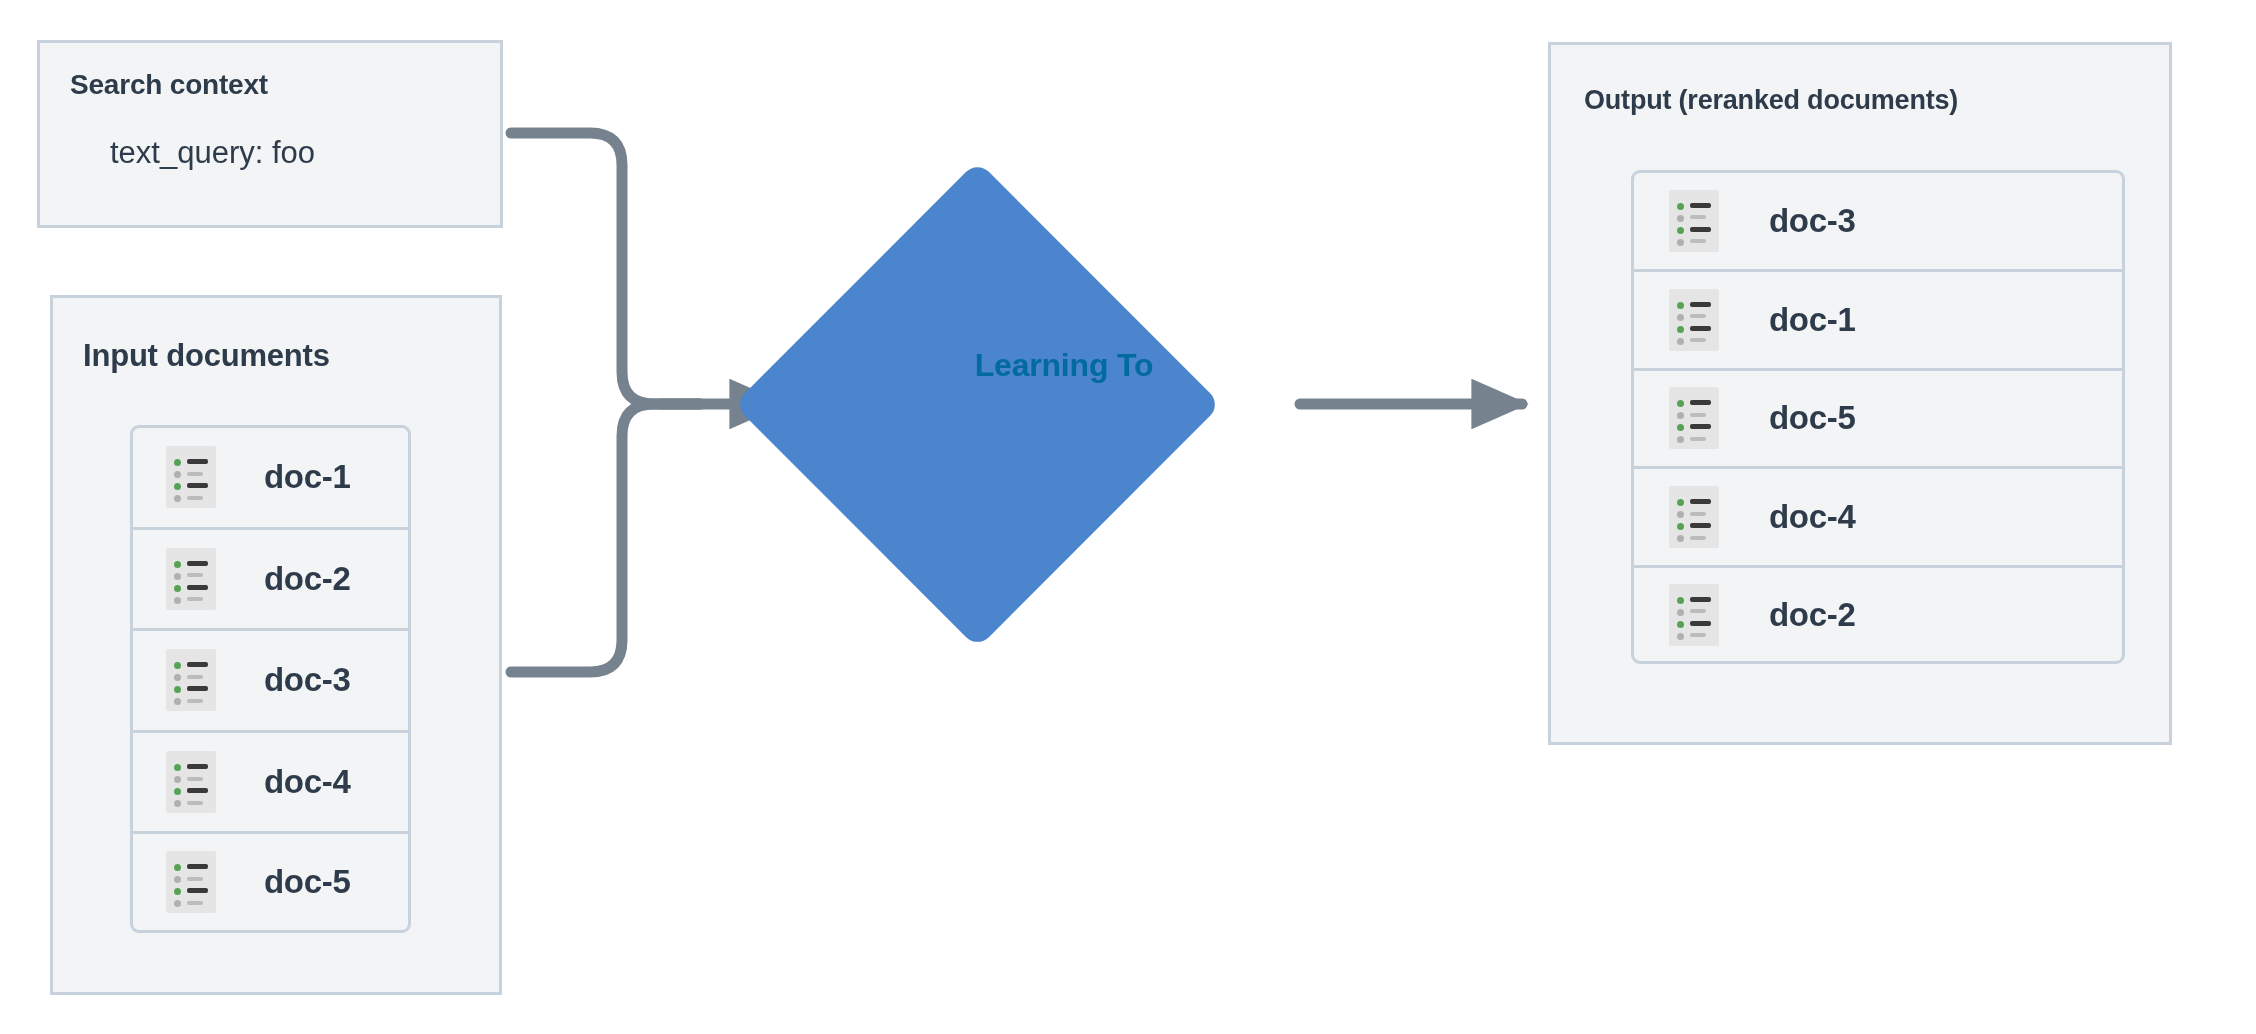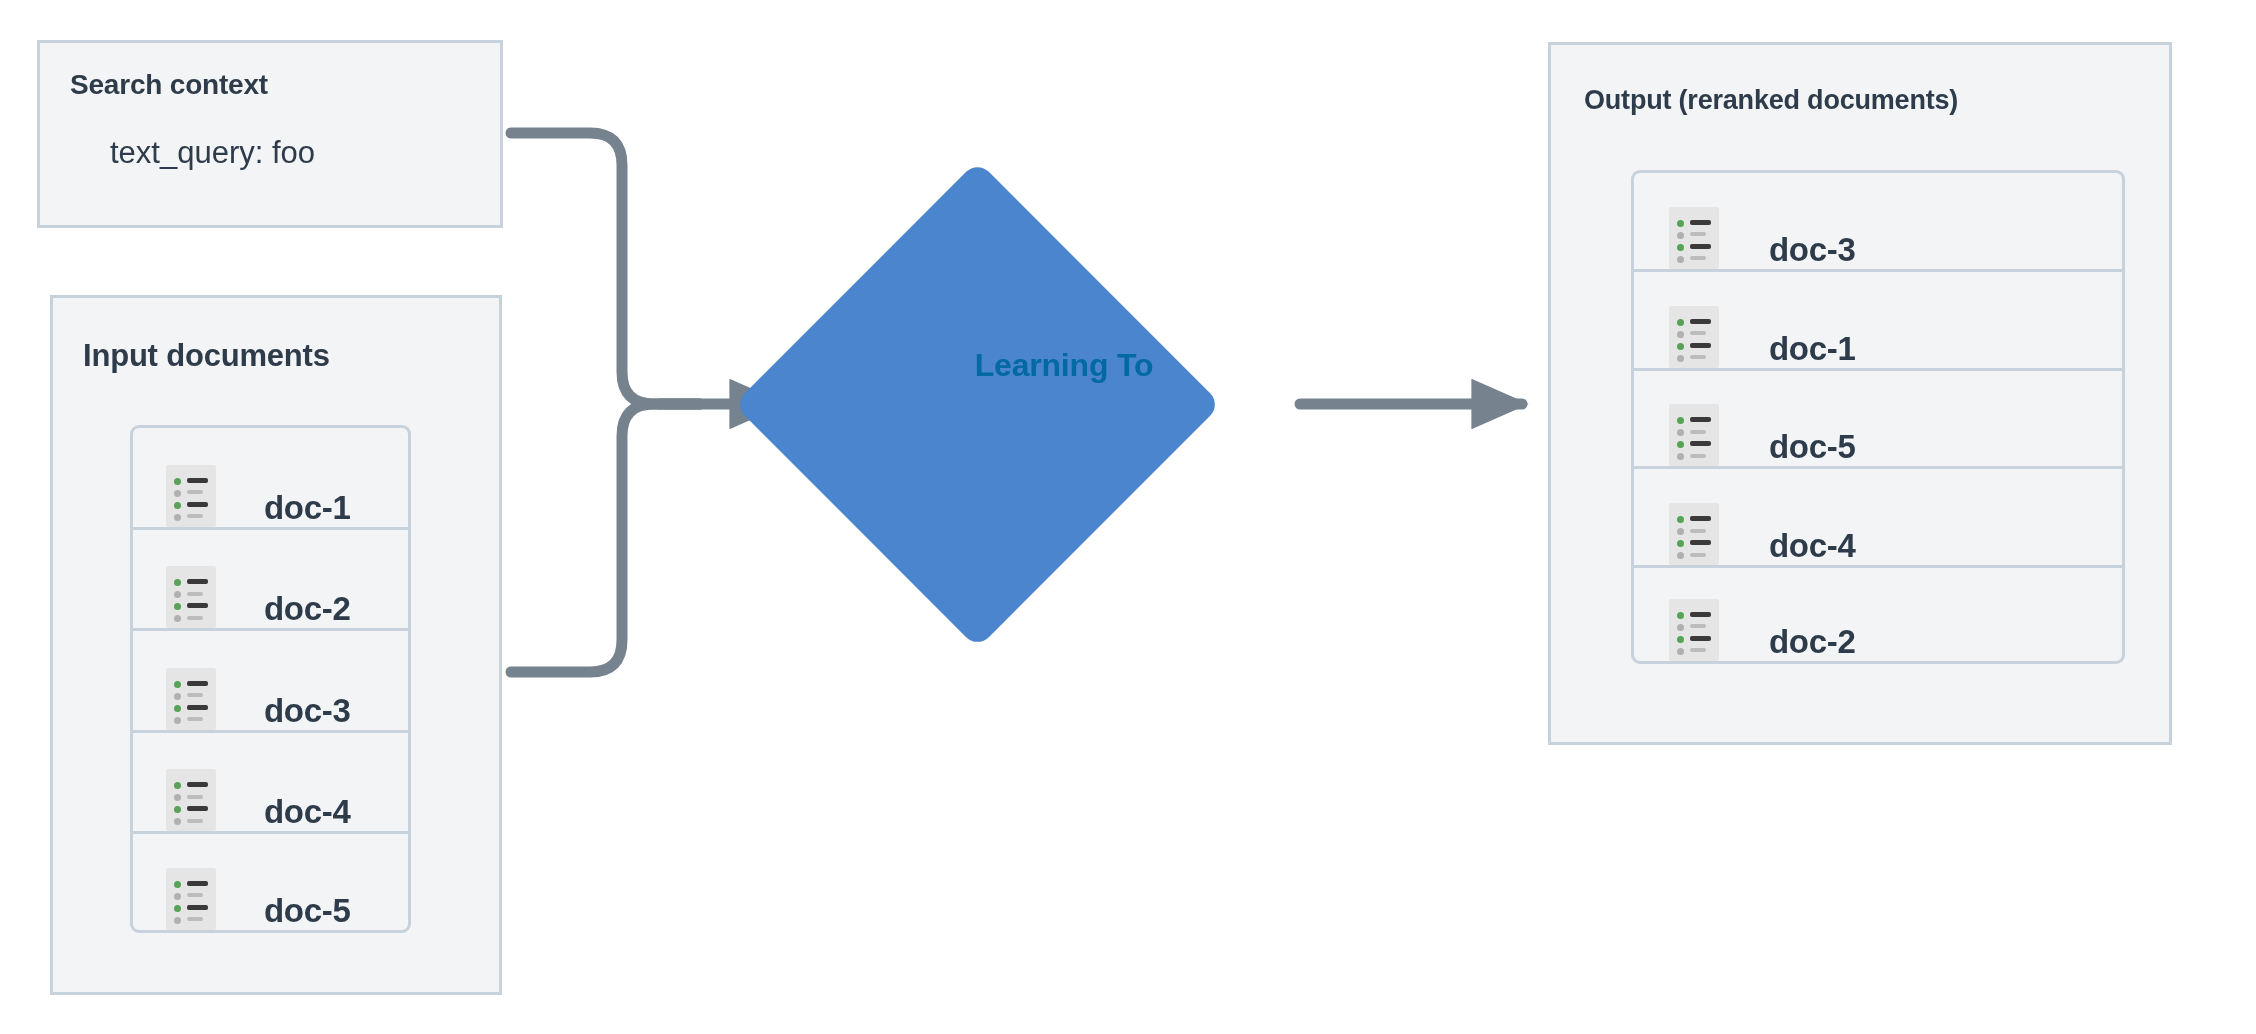--- a/index.html
+++ b/index.html
@@ -98,21 +98,21 @@
     left: 1631px;
     top: 170px;
     width: 494px;
     height: 494px;
   }
 
   .doc-row {
     position: relative;
     box-sizing: border-box;
     display: flex;
-    align-items: flex-end;
+    align-items: center;
     background: #f2f4f6;
     border: 3px solid #c7d2dc;
     border-bottom-width: 0;
     height: 101.6px;
   }
   #output-doc-list .doc-row { height: 98.8px; }
   .doc-row:first-child {
     border-top-left-radius: 9px;
     border-top-right-radius: 9px;
   }

